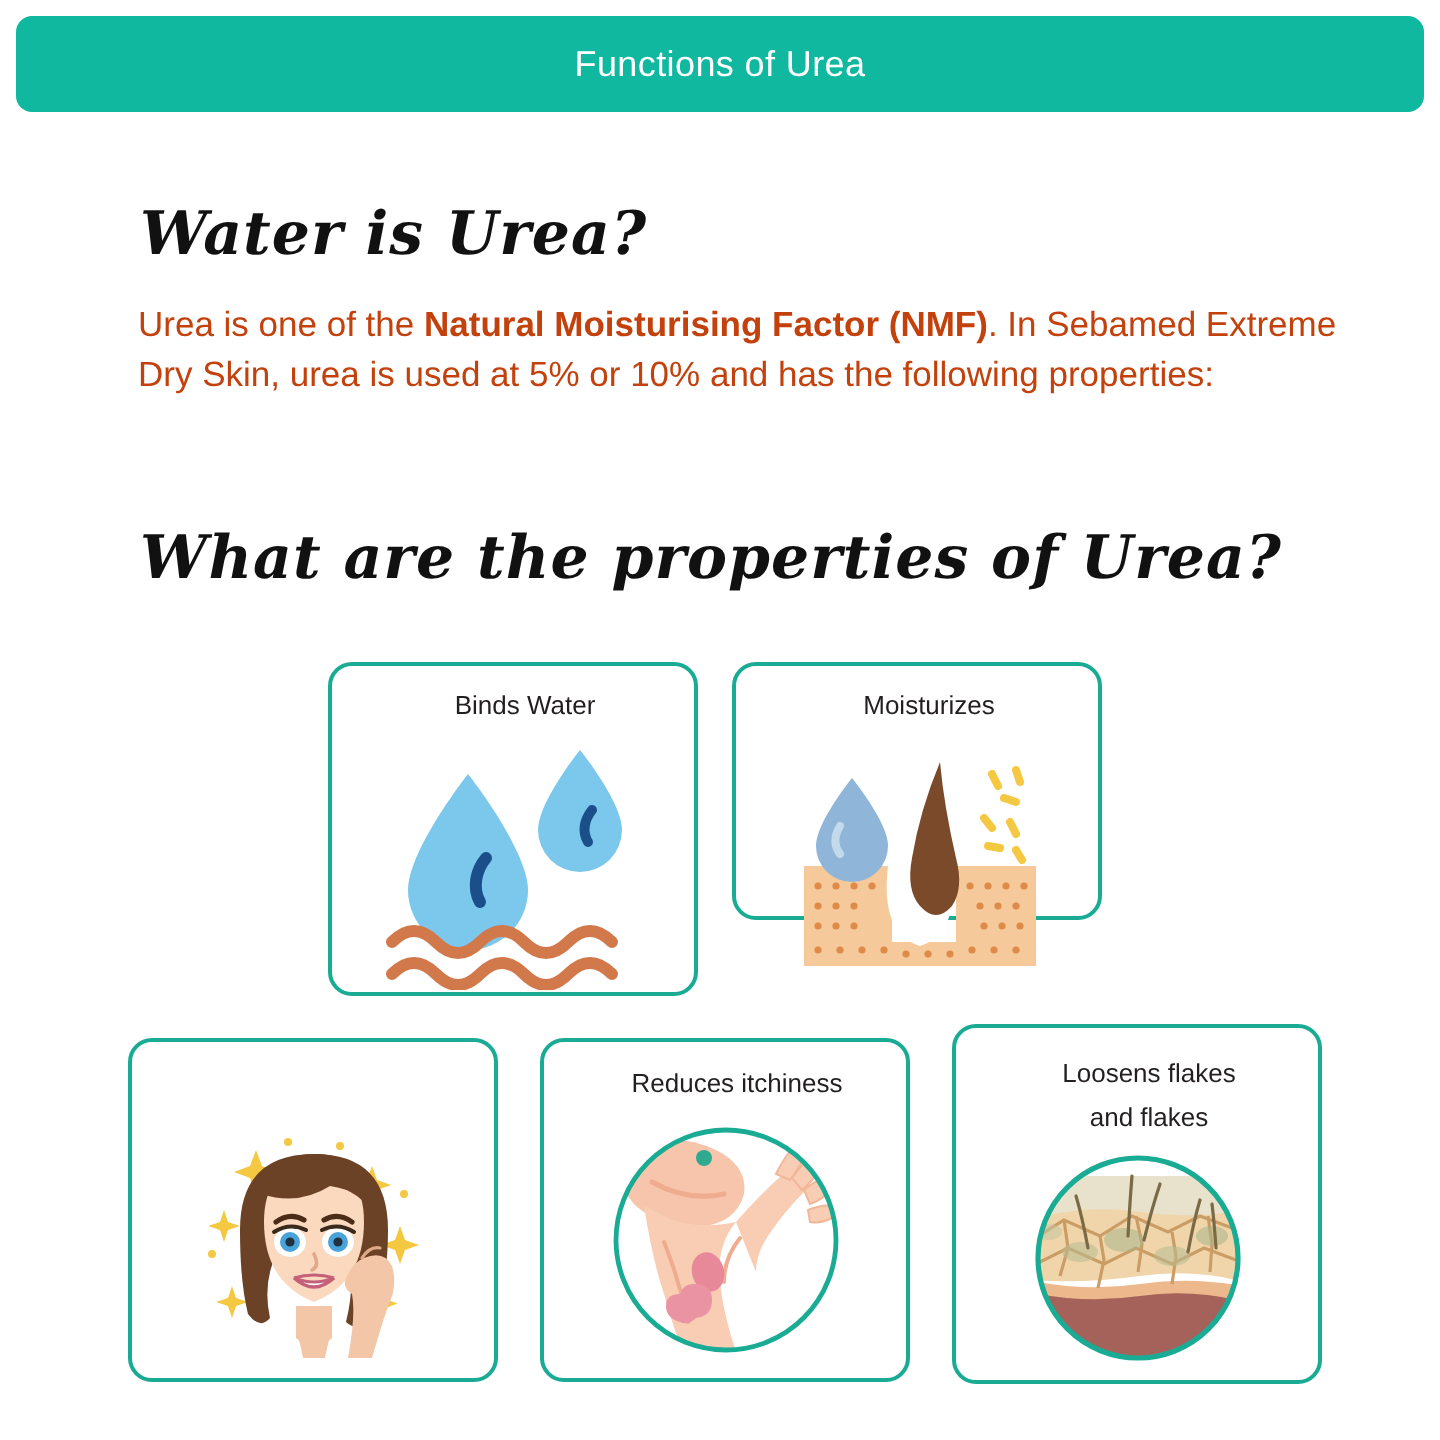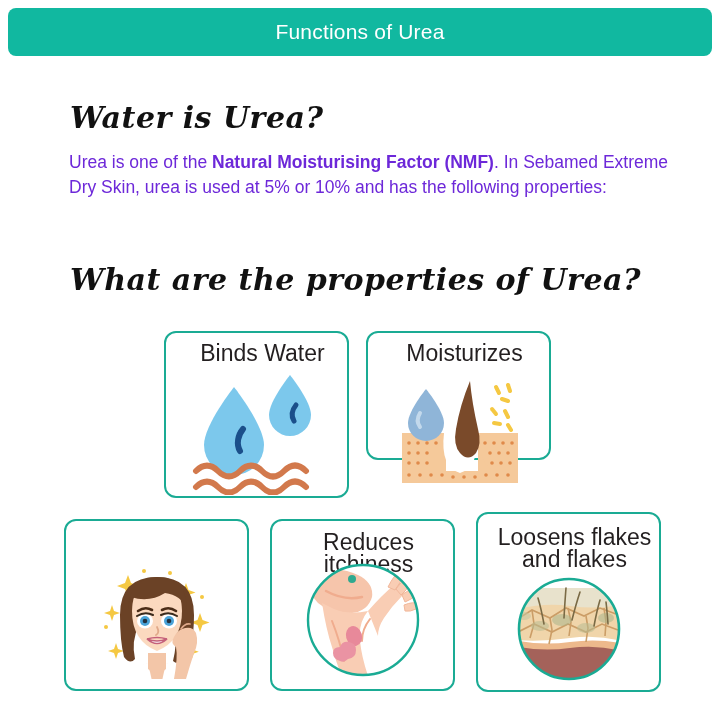--- a/index.html
+++ b/index.html
@@ -23,21 +23,21 @@
     width: 704px;
     height: 48px;
     background: #11b8a0;
     border-radius: 8px;
     display: flex;
     align-items: center;
     justify-content: center;
   }
   #header-title {
     color: #ffffff;
-    font-size: 21px;
+    font-size: 18px;
     font-weight: 400;
     letter-spacing: 0.2px;
     font-family: "Liberation Sans", sans-serif;
   }
 
   
   .script-heading {
     position: absolute;
     color: #111111;
     font-family: "DejaVu Serif", serif;
@@ -56,42 +56,42 @@
     top: 262px;
     font-size: 30px;
   }
 
   
   #intro-paragraph {
     position: absolute;
     left: 69px;
     top: 150px;
     width: 600px;
-    color: #6d28d9;
+    color: #c2410c;
     font-size: 17.5px;
     line-height: 25px;
     font-family: "Liberation Sans", sans-serif;
   }
   #intro-paragraph b { font-weight: 700; }
 
   
   .card {
     position: absolute;
     background: #ffffff;
     border: 2px solid #1aab94;
     border-radius: 12px;
     box-sizing: border-box;
   }
   .card-label {
     position: absolute;
     left: 12px;
     right: 0;
     text-align: center;
     color: #231f20;
-    font-size: 23px;
+    font-size: 13px;
     line-height: 22px;
     font-family: "Liberation Sans", sans-serif;
   }
   .card-art {
     position: absolute;
     left: 0;
     right: 0;
   }
 
   

